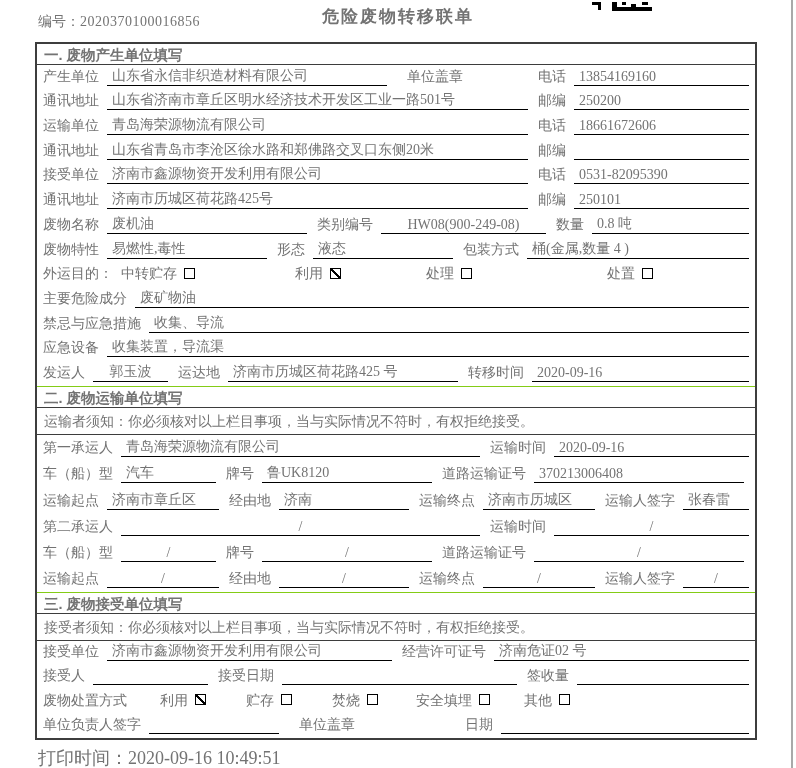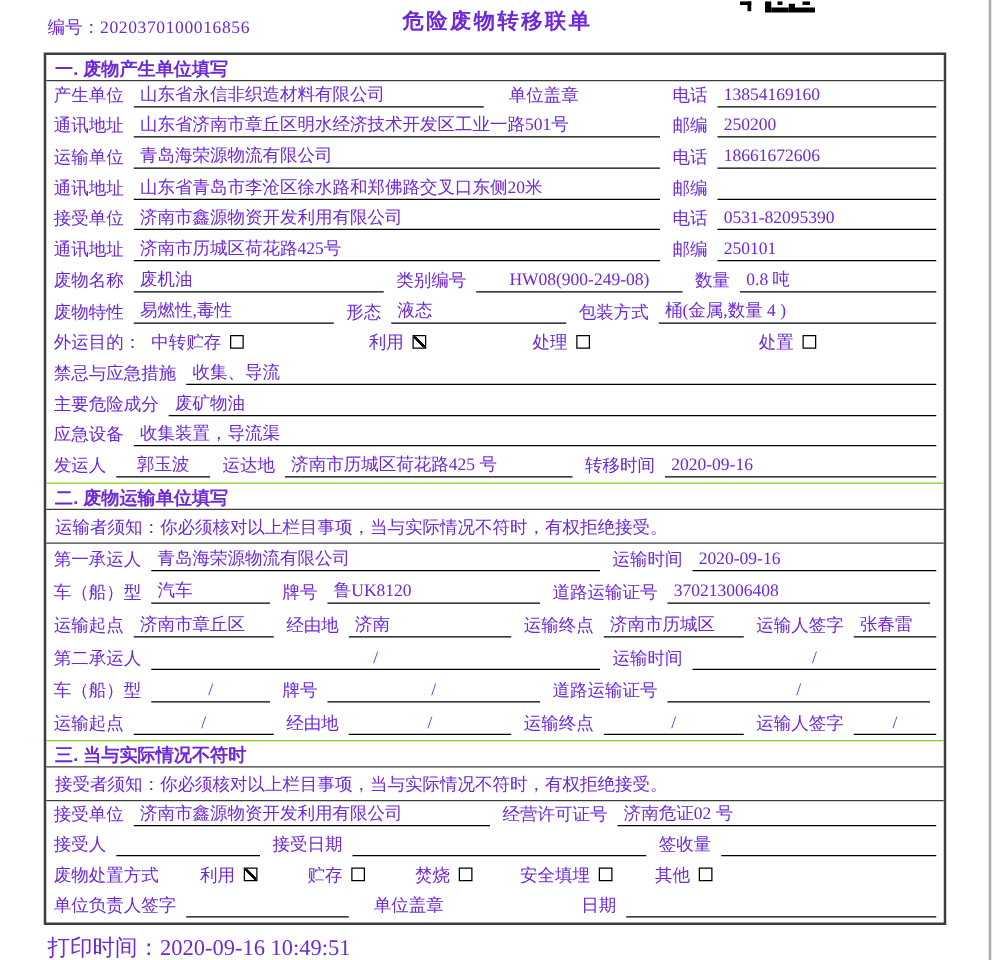--- a/index.html
+++ b/index.html
@@ -1,21 +1,21 @@
 <!DOCTYPE html>
 <html><head>
 <meta charset="utf-8">
 <style>
   * { box-sizing: border-box; margin: 0; padding: 0; }
   html,body { background:#fff; }
   .page {
     position: relative;
     width: 796px; height: 768px;
     background: #fff;
-    color: #6d28d9;
+    color: #737373;
     font-family: "Liberation Serif", "DejaVu Serif", serif;
     font-size: 14px;
     overflow: hidden;
   }
   .scan-edge {
     position: absolute; top: 0; bottom: 0; right: 3px;
     width: 2px; background: #a9a9a9;
   }
   .qr-frag { position: absolute; left: 592px; top: 0; }
   .doc-no { position: absolute; left: 38px; top: 13px; font-size: 14px; white-space: nowrap; }
@@ -176,26 +176,26 @@
             <span>处理</span>
             <span class="box"></span>
           </span>
           <span class="gapseg" style="width: 135px;"></span>
           <span class="chk">
             <span>处置</span>
             <span class="box"></span>
           </span>
         </div>
         <div class="row">
+          <span class="lbl">主要危险成分</span>
+          <span class="v grow">废矿物油</span>
+        </div>
+        <div class="row">
           <span class="lbl">禁忌与应急措施</span>
           <span class="v grow">收集、导流</span>
-        </div>
-        <div class="row">
-          <span class="lbl">主要危险成分</span>
-          <span class="v grow">废矿物油</span>
         </div>
         <div class="row">
           <span class="lbl">应急设备</span>
           <span class="v grow">收集装置，导流渠</span>
         </div>
         <div class="row">
           <span class="lbl">发运人</span>
           <span class="v c" style="width: 75px;">郭玉波</span>
           <span class="lbl">运达地</span>
           <span class="v" style="width: 230px;">济南市历城区荷花路425 号</span>
@@ -249,21 +249,21 @@
           <span class="v c" style="width: 112px;">/</span>
           <span class="lbl">经由地</span>
           <span class="v c" style="width: 130px;">/</span>
           <span class="lbl">运输终点</span>
           <span class="v c" style="width: 112px;">/</span>
           <span class="lbl">运输人签字</span>
           <span class="v grow c">/</span>
         </div>
       </div>
       <div class="section sec-3">
-        <div class="sec-header">三. 当与实际情况不符时</div>
+        <div class="sec-header">三. 废物接受单位填写</div>
         <div class="note-row">接受者须知：你必须核对以上栏目事项，当与实际情况不符时，有权拒绝接受。</div>
         <div class="row">
           <span class="lbl">接受单位</span>
           <span class="v" style="width: 285px;">济南市鑫源物资开发利用有限公司</span>
           <span class="lbl">经营许可证号</span>
           <span class="v grow">济南危证02 号</span>
         </div>
         <div class="row">
           <span class="lbl">接受人</span>
           <span class="v" style="width: 115px;"></span>

